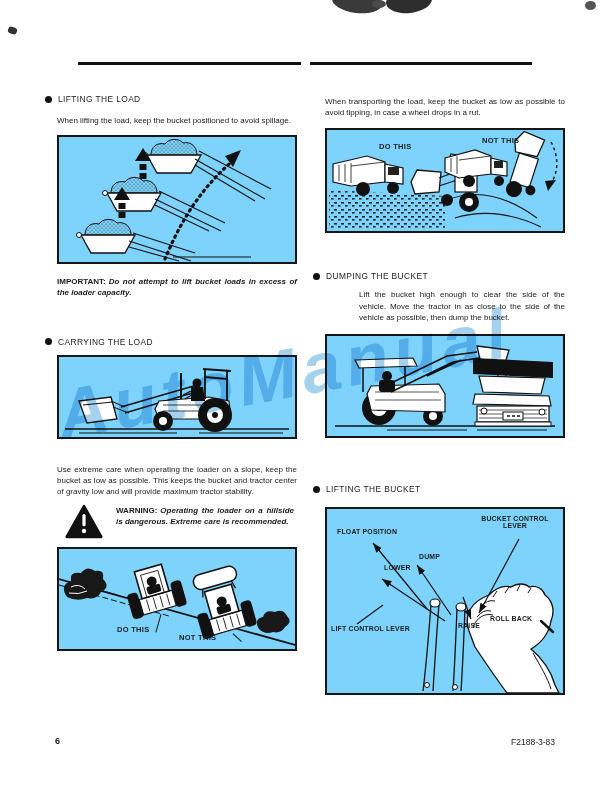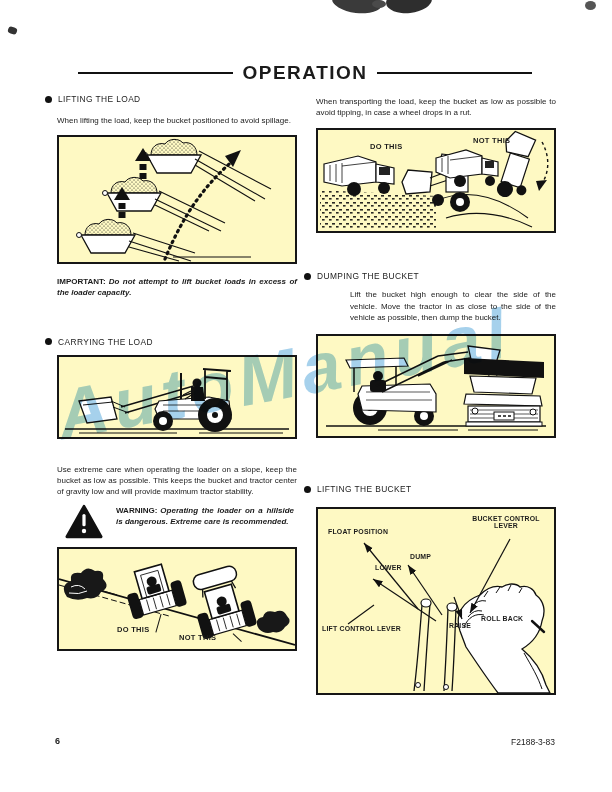--- a/index.html
+++ b/index.html
@@ -5,25 +5,25 @@
   html,body{margin:0;padding:0;background:#e8e8e8;}
   .page{position:relative;width:612px;height:792px;background:#ffffff;margin:0 auto;
         font-family:"Liberation Sans","DejaVu Sans",sans-serif;color:#1b1b1b;overflow:hidden;}
   
   .hdr{position:absolute;left:78px;right:80px;top:62px;display:flex;align-items:center;gap:9px;}
   .hdr .rule{flex:1;height:2.5px;background:#111;}
   .hdr .t{font-size:19px;font-weight:bold;letter-spacing:1.5px;}
   
   .col{position:absolute;width:252px;}
   .col-left{left:45px;top:94px;}
-  .col-right{left:304px;top:94px;}
+  .col-right{left:313px;top:94px;}
   h3.sec{margin:0;font-size:8.4px;font-weight:normal;letter-spacing:.4px;display:flex;align-items:center;gap:6px;}
   h3.sec .blt{width:7px;height:7px;border-radius:50%;background:#111;flex:0 0 auto;}
   .col p{margin:0 0 0 12px;font-size:8px;line-height:11.2px;text-align:justify;}
-  .fig{position:relative;margin-left:12px;width:240px;border:2px solid #161616;background:#fef9c3;box-sizing:border-box;}
+  .fig{position:relative;margin-left:12px;width:240px;border:2px solid #161616;background:#7dd3fc;box-sizing:border-box;}
   .fig svg{display:block;}
   .figlab{position:absolute;font-size:7.5px;font-weight:bold;letter-spacing:.3px;white-space:nowrap;}
   .imp .bi,.warn .bi{font-style:italic;font-weight:bold;margin-left:3px;}
   .warnrow{display:flex;gap:13px;margin-left:20px;align-items:flex-start;}
   .warnrow .wtxt{width:178px;font-size:8px;line-height:11px;text-align:justify;margin:1px 0 0 0;}
   .warnrow .wtxt .bi{font-style:italic;font-weight:bold;margin-left:3px;}
   
   .lvlab{position:absolute;font-size:6.9px;font-weight:bold;letter-spacing:.2px;white-space:nowrap;}
   .lvlab.wrap{white-space:normal;text-align:center;}
   
@@ -49,21 +49,20 @@
   <div class="art a1"></div>
   <div class="art a2"></div>
   <div class="art a3"></div>
   <div class="art a4"></div>
   <div class="art a5"></div>
 
   <div class="wm">AutoManual</div>
 
   <div class="hdr">
     <div class="rule"></div>
-    <div class="t">OPERATION</div>
     <div class="rule"></div>
   </div>
 
   <div class="col col-left">
 
     <h3 class="sec">
       <span class="blt"></span>
       <span>LIFTING THE LOAD</span>
     </h3>
 

